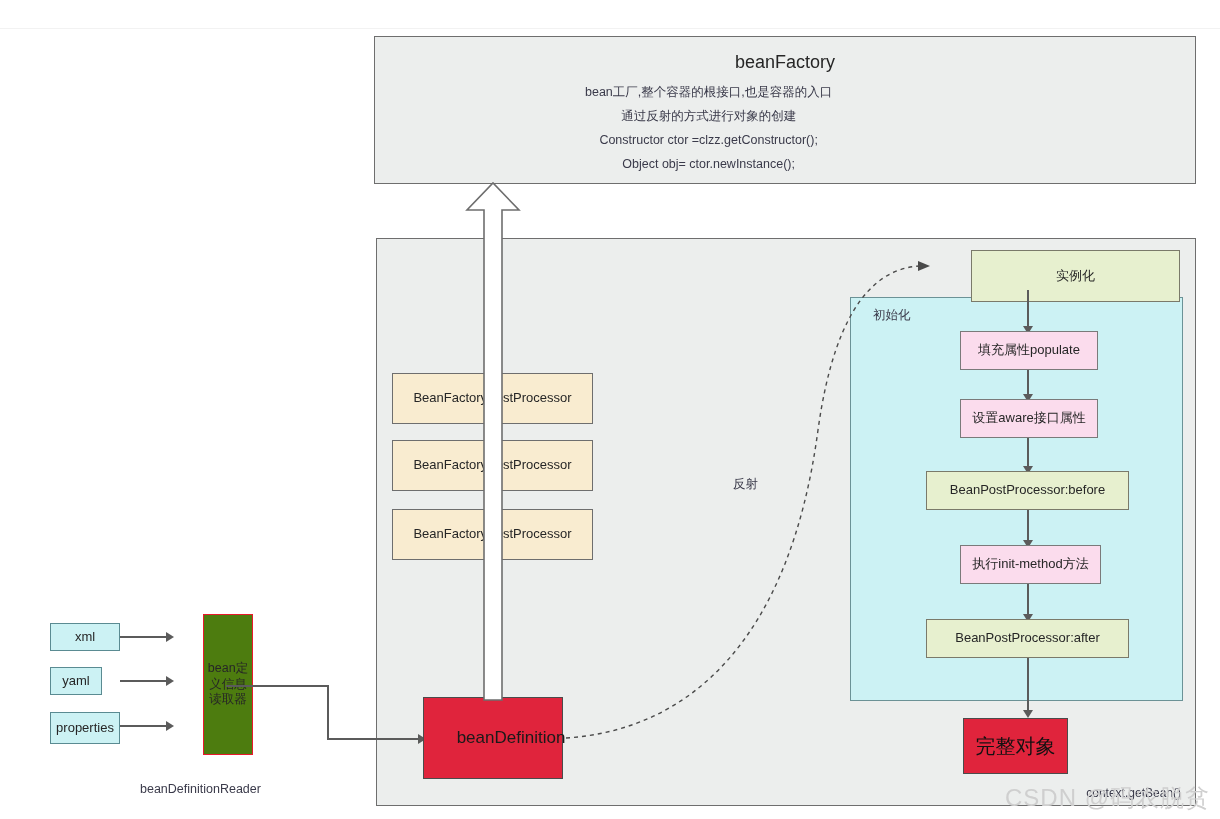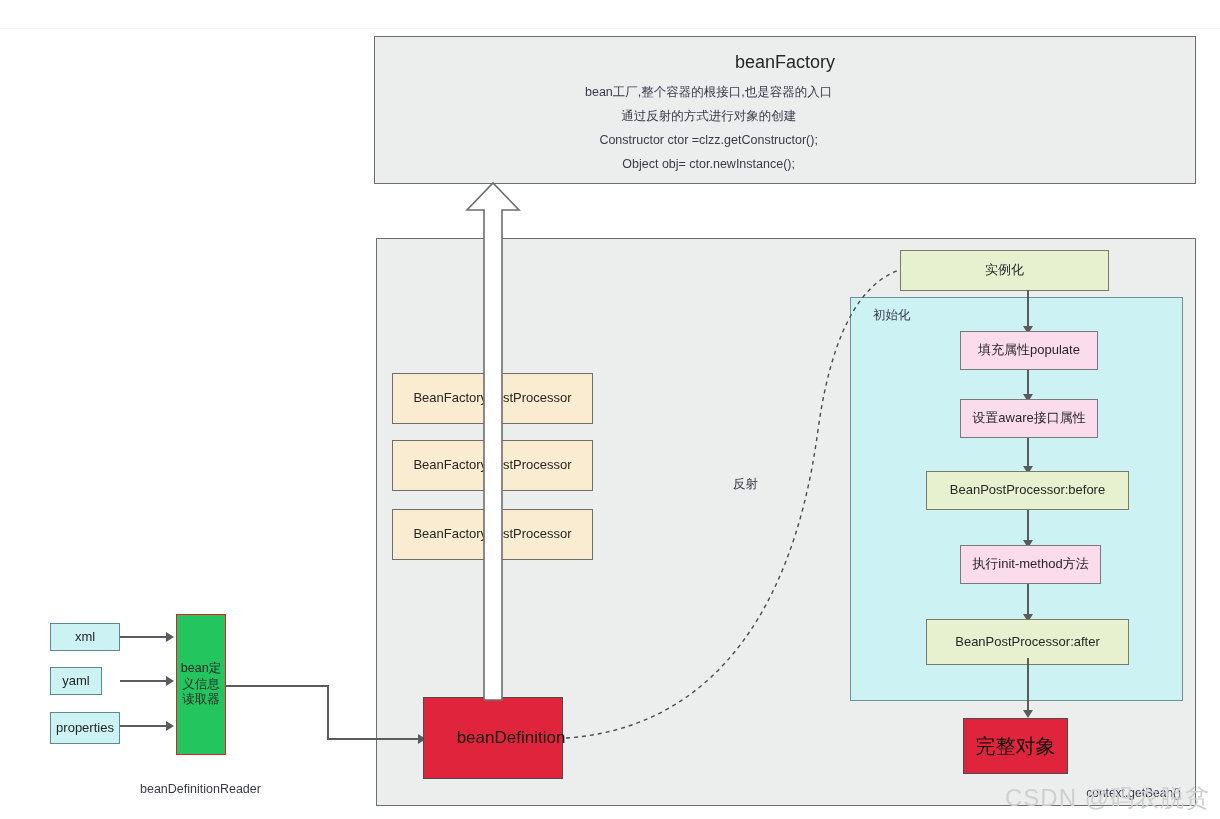--- a/index.html
+++ b/index.html
@@ -51,21 +51,21 @@
   .init-label{
     position:absolute;left:22px;top:10px;font-size:12.5px;color:#3a3a4a;
   }
 
   
   .n-green{background:#e7f0cf;border:1px solid #7a7a6a;}
   .n-pink {background:#fbdced;border:1px solid #7a7a7a;}
   .n-cyan {background:#ccf2f4;border:1px solid #5a8b92;}
   .n-tan  {background:#f9ecd0;border:1px solid #6e6e6e;}
   .n-red  {background:#e0243c;border:1px solid #4b4b4b;color:#000;}
-  .n-greenred{background:#22c55e;border:1.5px solid #e8192c;}
+  .n-greenred{background:#4d7c0f;border:1.5px solid #e8192c;margin-left:27px;}
 
   
   .ln{position:absolute;background:#5b5b5b;}
   .vln{width:1.6px;}
   .hln{height:1.6px;}
   .arrowhead-down{
     position:absolute;width:0;height:0;
     border-left:5px solid transparent;border-right:5px solid transparent;
     border-top:8px solid #5b5b5b;
   }
@@ -161,21 +161,21 @@
 
   <svg class="overlay" viewBox="0 0 1220 819">
     <path d="M 484,700 L 484,210 L 467,210 L 493,183 L 519,210 L 502,210 L 502,700 Z" fill="#ffffff" stroke="#6e6e6e" stroke-width="1.6"></path>
 
     <path d="M 566,738 C 690,730 790,640 818,430 C 836,300 880,268 920,266" fill="none" stroke="#4a4a4a" stroke-width="1.4" stroke-dasharray="4,4"></path>
     <polygon points="930,266 918,261 918,271" fill="#4a4a4a"></polygon>
   </svg>
 
   <div class="reflect-label">反射</div>
 
-  <div class="node n-green" style="left:900px;top:250px;width:209px;height:41px;font-size:13px;">
+  <div class="node n-green" style="left:971px;top:250px;width:209px;height:52px;font-size:13px;">
     <span>实例化</span>
   </div>
   <div class="ln vln" style="left:1027px;top:290px;height:40px;"></div>
   <div class="arrowhead-down" style="left:1023px;top:326px;"></div>
 
   <div class="node n-pink" style="left:960px;top:331px;width:138px;height:39px;font-size:13px;align-items:center;">
     <span>填充属性populate</span>
   </div>
   <div class="ln vln" style="left:1027px;top:370px;height:28px;"></div>
   <div class="arrowhead-down" style="left:1023px;top:394px;"></div>
@@ -191,21 +191,21 @@
   </div>
   <div class="ln vln" style="left:1027px;top:510px;height:34px;"></div>
   <div class="arrowhead-down" style="left:1023px;top:540px;"></div>
 
   <div class="node n-pink" style="left:960px;top:545px;width:141px;height:39px;font-size:13px;">
     <span>执行init-method方法</span>
   </div>
   <div class="ln vln" style="left:1027px;top:584px;height:34px;"></div>
   <div class="arrowhead-down" style="left:1023px;top:614px;"></div>
 
-  <div class="node n-green" style="left:926px;top:619px;width:203px;height:46px;font-size:13px;">
+  <div class="node n-green" style="left:926px;top:619px;width:203px;height:39px;font-size:13px;">
     <span>BeanPostProcessor:after</span>
   </div>
   <div class="ln vln" style="left:1027px;top:658px;height:58px;"></div>
   <div class="arrowhead-down" style="left:1023px;top:710px;"></div>
 
   <div class="node n-red" style="left:963px;top:718px;width:105px;height:56px;font-size:20px;color:#111;">
     <span>完整对象</span>
   </div>
 
   <div class="watermark">CSDN @码农脱贫</div>

